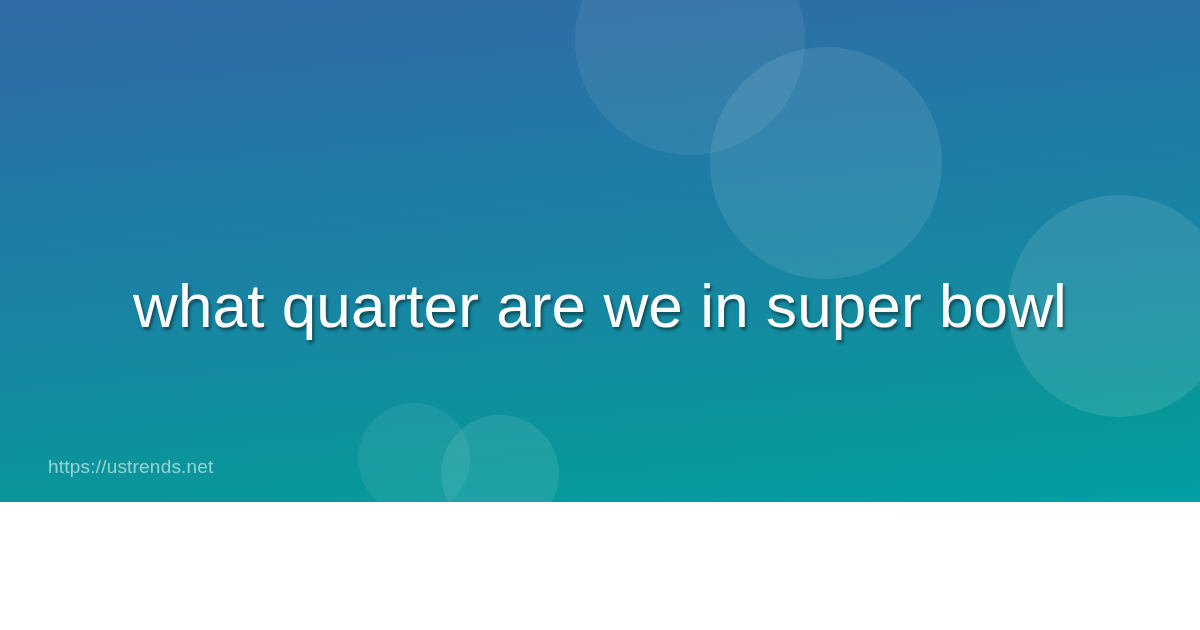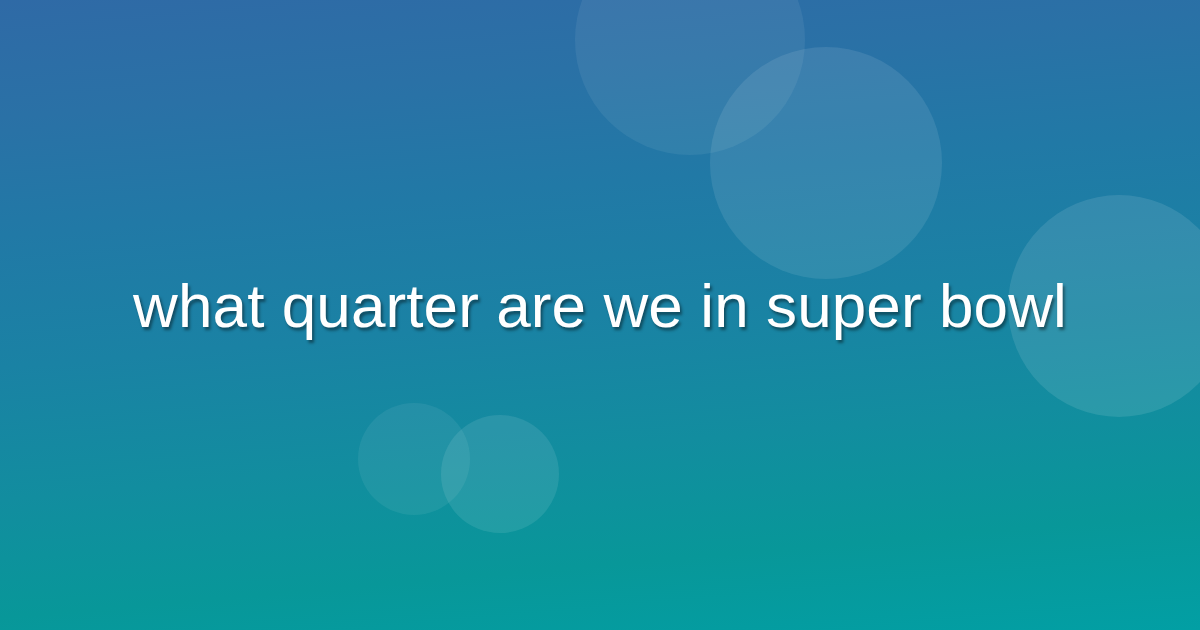--- a/index.html
+++ b/index.html
@@ -5,21 +5,21 @@
 <style>
   html, body {
     margin: 0;
     padding: 0;
     background: #ffffff;
   }
 
   .card {
     position: relative;
     width: 1200px;
-    height: 630px;
+    height: 502px;
     overflow: hidden;
     background: linear-gradient(175deg,
         #2f6aa6 0%,
         #2a71a6 16%,
         #2179a6 32%,
         #1a82a4 50%,
         #128d9f 68%,
         #089799 84%,
         #029fa4 100%);
     font-family: "Liberation Sans", "DejaVu Sans", sans-serif;
@@ -128,14 +128,15 @@
     <span class="bubble bubble-2"></span>
     <span class="bubble bubble-3"></span>
     <span class="bubble bubble-4"></span>
     <span class="bubble bubble-5"></span>
   </div>
 
   <div class="headline-wrap">
     <h1 class="headline">what quarter are we in super bowl</h1>
   </div>
 
+  <p class="site-url">https://ustrends.net</p>
 
 </div>
 
 </body></html>

